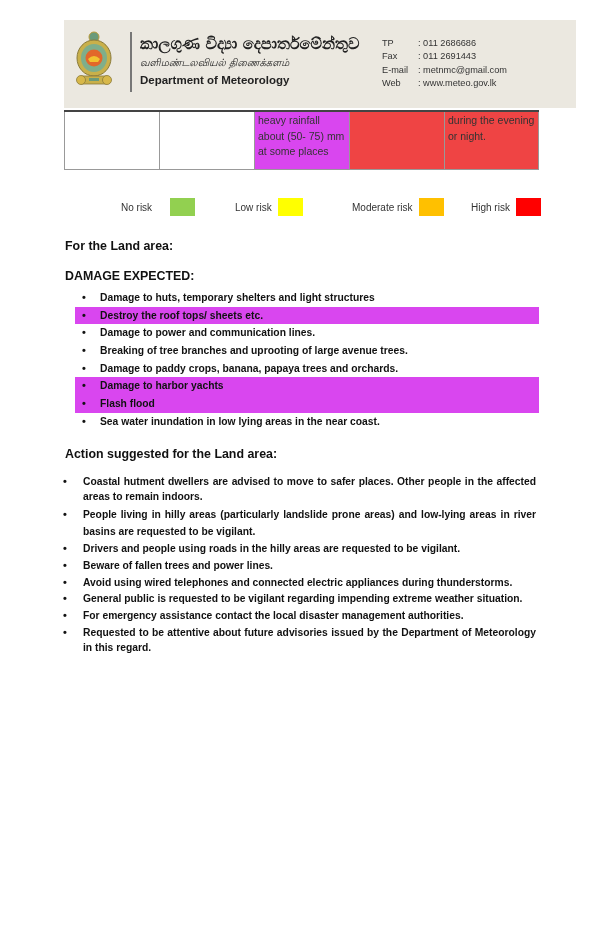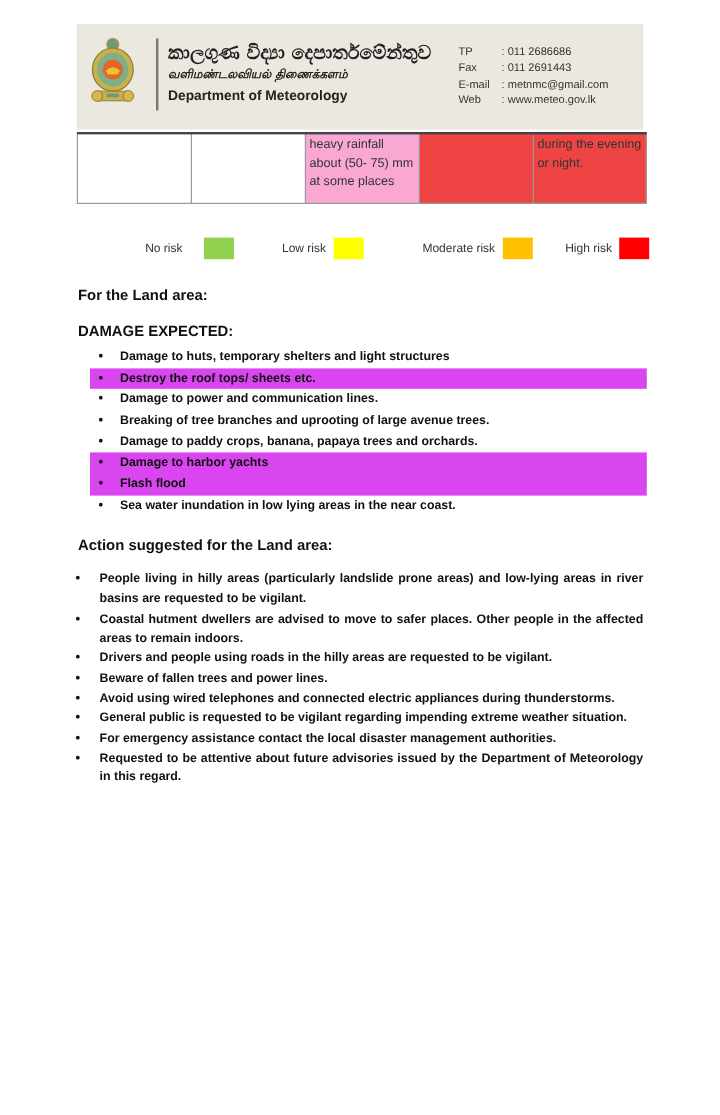--- a/index.html
+++ b/index.html
@@ -2,43 +2,43 @@
 <html><head>
   <meta charset="utf-8">
   <style>
     html, body { margin: 0; padding: 0; background: #ffffff; }
     body {
       width: 600px; height: 929px; position: relative; overflow: hidden;
       font-family: "Liberation Sans", "DejaVu Sans", sans-serif;
       color: #111;
     }
     .header {
-      position: absolute; left: 64px; top: 20px; width: 472px; height: 88px;
+      position: absolute; left: 64px; top: 20px; width: 512px; height: 88px;
       background: #ebe8e0;
     }
     .logo { position: absolute; left: 10px; top: 10px; width: 40px; height: 58px; }
     .vline { position: absolute; left: 66px; top: 12px; width: 1.5px; height: 60px; background: #777; }
     .title-si { position: absolute; left: 76px; top: 14px; font-family: "DejaVu Serif", serif; font-size: 16px; font-weight: bold; color: #222; white-space: nowrap; }
-    .title-ta { position: absolute; left: 76px; top: 37px; font-family: "DejaVu Serif", serif; font-size: 10px; font-style: italic; font-weight: bold; color: #222; white-space: nowrap; }
+    .title-ta { position: absolute; left: 76px; top: 37px; font-family: "DejaVu Serif", serif; font-size: 10px; font-style: italic; font-weight: normal; color: #222; white-space: nowrap; }
     .title-en { position: absolute; left: 76px; top: 54px; font-size: 11.5px; font-weight: bold; color: #222; white-space: nowrap; }
     .contact { position: absolute; left: 318px; top: 17px; font-size: 9.2px; color: #333; line-height: 13.3px; }
     .contact-row { display: flex; white-space: nowrap; }
     .contact-row .k { width: 36px; }
 
     table.forecast {
       position: absolute; left: 64px; top: 110px; width: 474px; height: 60px;
       border-collapse: collapse; table-layout: fixed;
       border-top: 2px solid #444;
     }
     table.forecast td {
       border: 1px solid #999; vertical-align: top; padding: 1px 3px;
       font-size: 10.5px; line-height: 15.5px; color: #333;
     }
     .c-white { background: #ffffff; }
-    .c-orange { background: #f9a8d4; }
+    .c-orange { background: #d946ef; }
     .c-yellow { background: #ef4444; }
 
     .legend { position: absolute; top: 198px; left: 0; width: 552px; height: 20px; font-size: 10px; color: #333; }
     .legend-item { position: absolute; display: flex; align-items: center; }
     .legend-item .sw { width: 25px; height: 18px; margin-left: 7px; }
 
     .section-h { position: absolute; left: 65px; font-size: 12.4px; font-weight: bold; color: #111; }
     ul.blist { position: absolute; margin: 0; padding: 0; list-style: none; }
     ul.blist li { position: relative; font-size: 10.3px; font-weight: bold; color: #111; }
     ul.damage { left: 75px; top: 289px; width: 464px; }
@@ -136,21 +136,21 @@
   <li>Breaking of tree branches and uprooting of large avenue trees.</li>
   <li>Damage to paddy crops, banana, papaya trees and orchards.</li>
   <li class="shade">Damage to harbor yachts</li>
   <li class="shade">Flash flood</li>
   <li>Sea water inundation in low lying areas in the near coast.</li>
 </ul>
 
 <div class="section-h" style="top:447px;">Action suggested for the Land area:</div>
 
 <ul class="blist actions">
+  <li>Coastal hutment dwellers are advised to move to safer places. Other people in the affected areas to remain indoors.</li>
   <li style="line-height:17px;">People living in hilly areas (particularly landslide prone areas) and low-lying areas in river basins are requested to be vigilant.</li>
-  <li>Coastal hutment dwellers are advised to move to safer places. Other people in the affected areas to remain indoors.</li>
   <li>Drivers and people using roads in the hilly areas are requested to be vigilant.</li>
   <li>Beware of fallen trees and power lines.</li>
   <li>Avoid using wired telephones and connected electric appliances during thunderstorms.</li>
   <li>General public is requested to be vigilant regarding impending extreme weather situation.</li>
   <li>For emergency assistance contact the local disaster management authorities.</li>
   <li>Requested to be attentive about future advisories issued by the Department of Meteorology in this regard.</li>
 </ul>
 
 </body></html>

